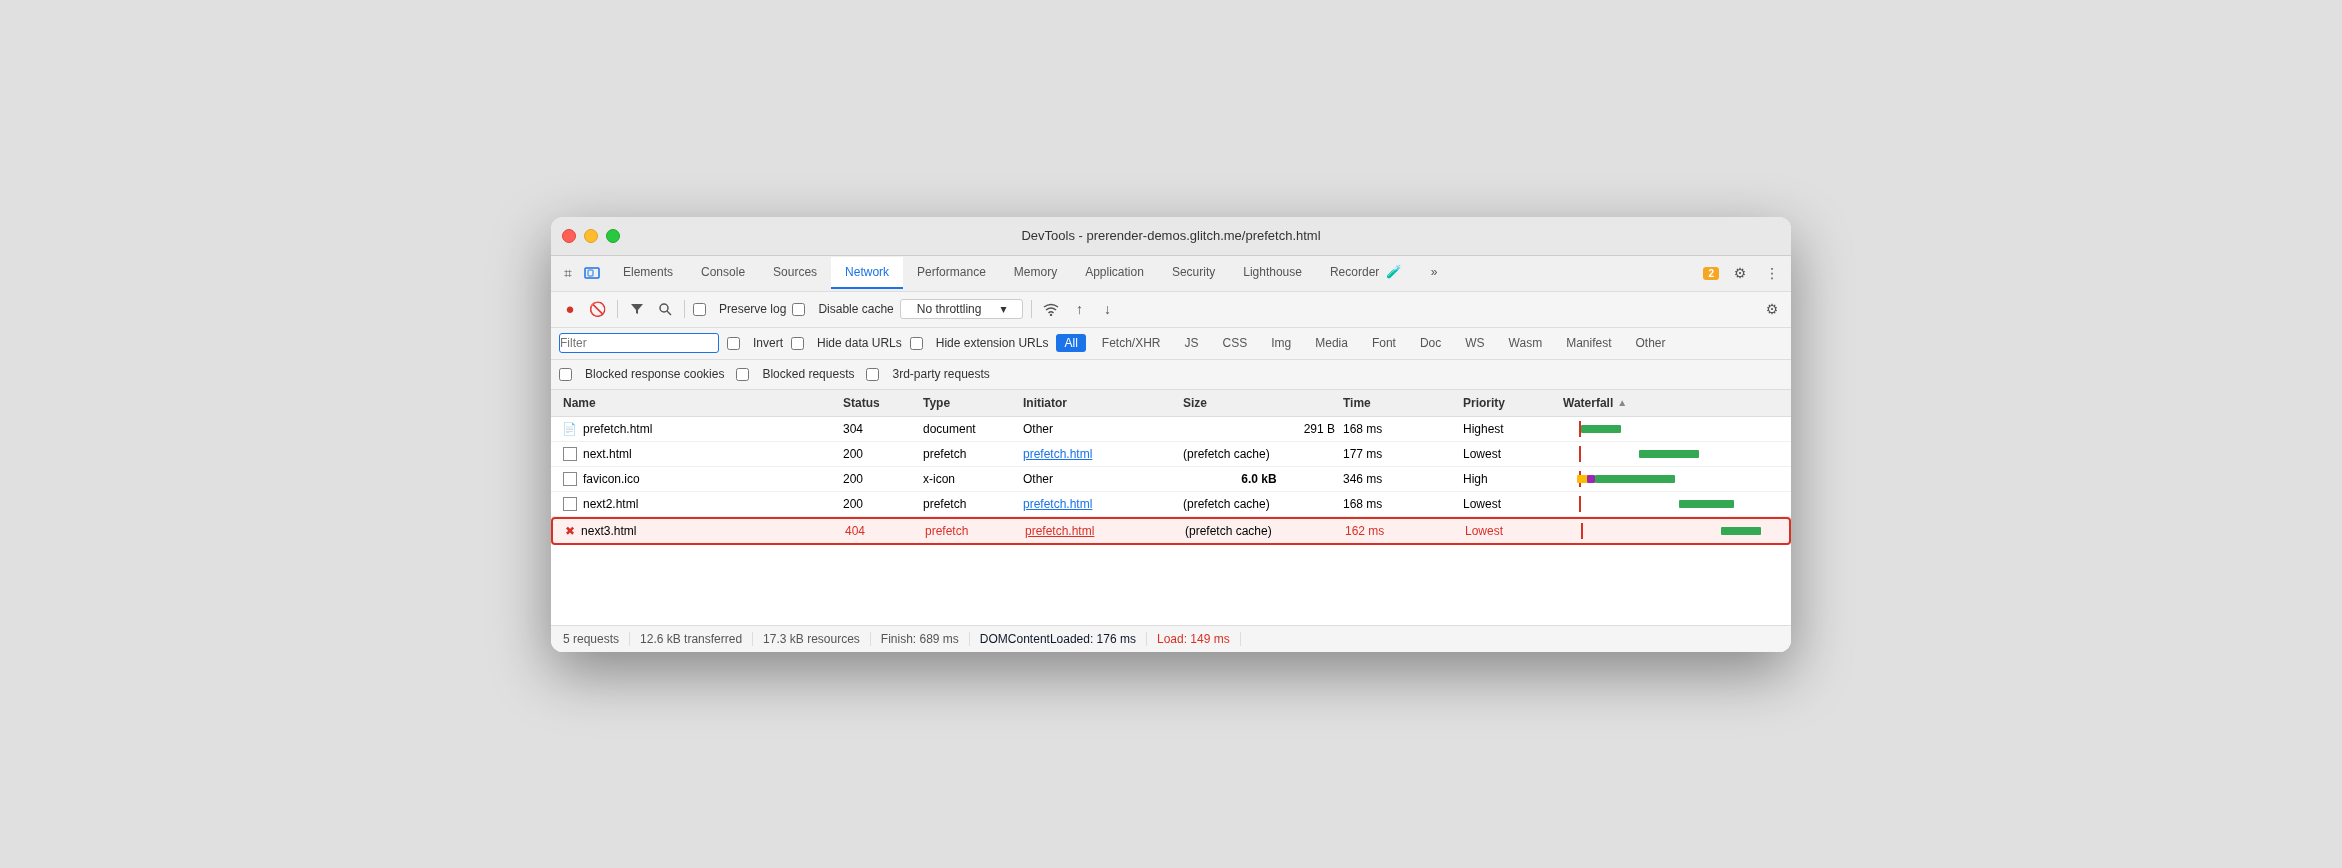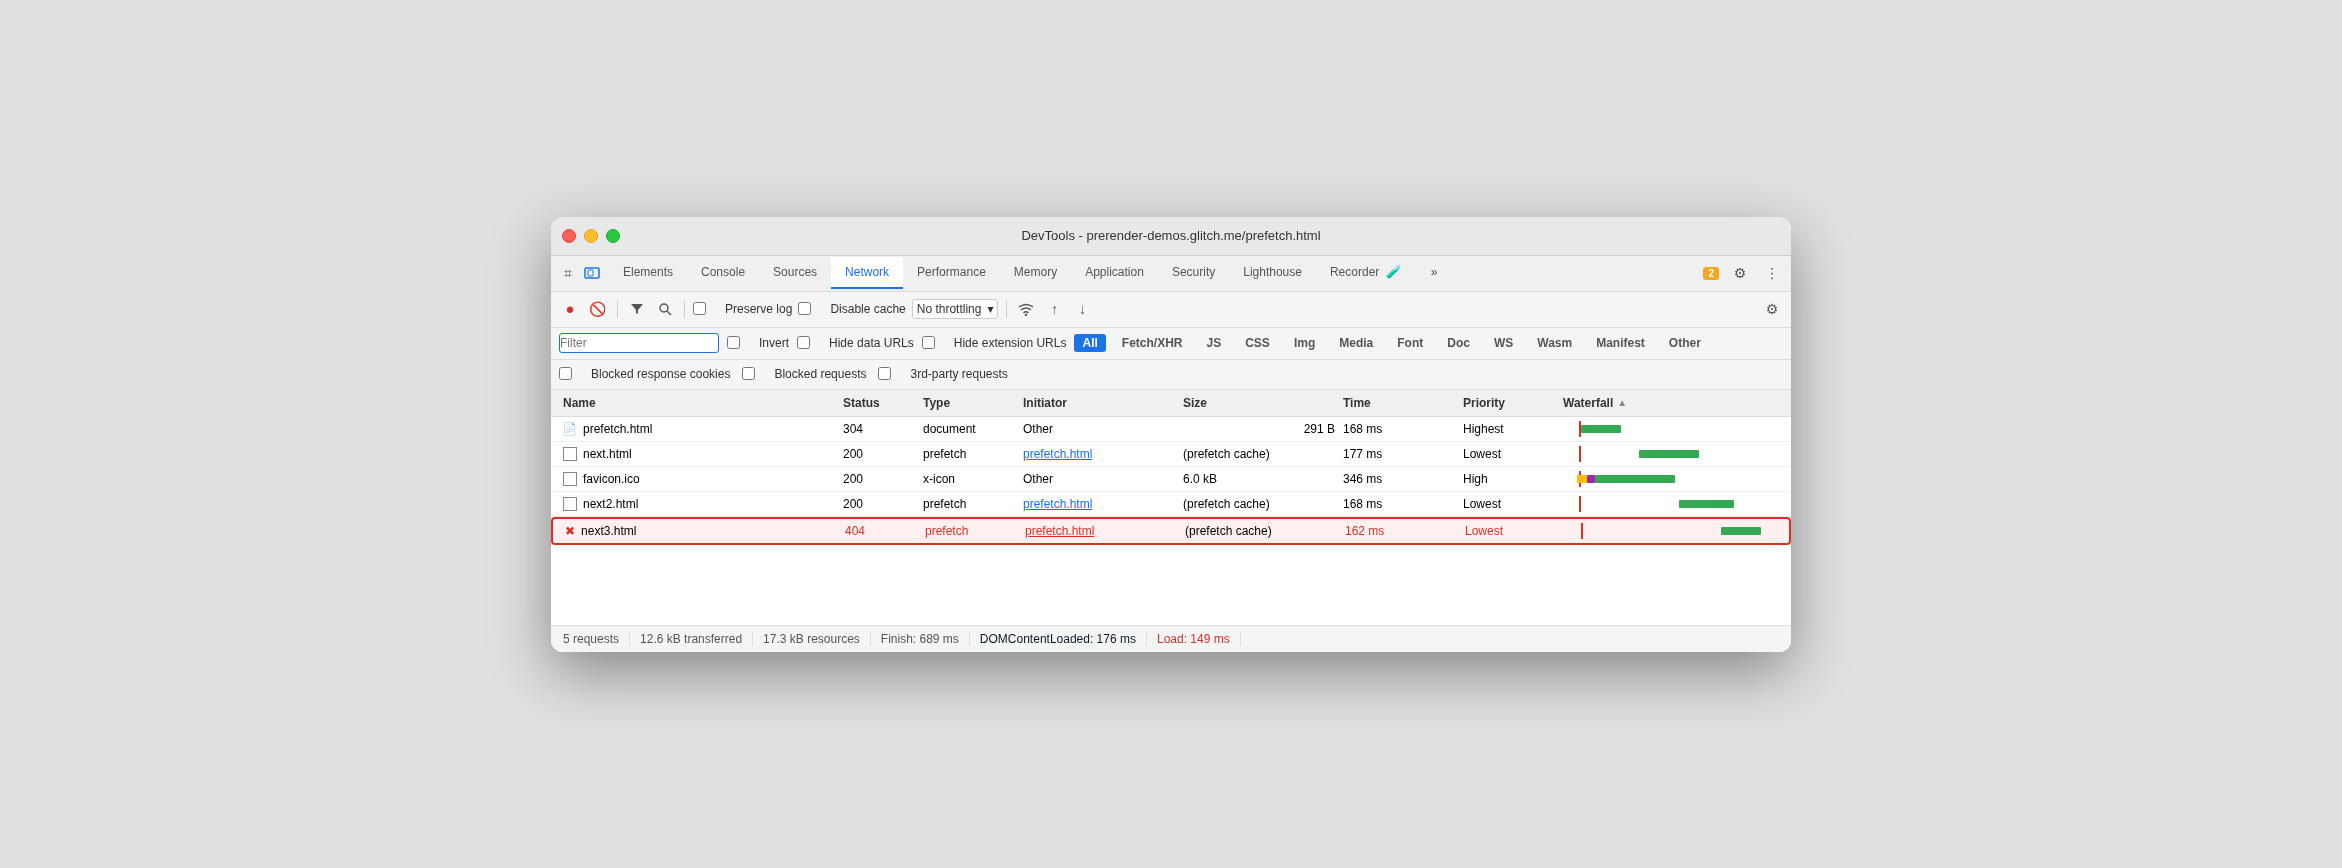--- a/index.html
+++ b/index.html
@@ -126,39 +126,39 @@
     }
     .toolbar-btn.active-red { color: #d93025; }
     .toolbar-separator {
       width: 1px;
       height: 18px;
       background: #ccc;
       margin: 0 2px;
     }
     .checkbox-label {
       display: flex;
-      align-items: flex-start;
-      gap: 19px;
+      align-items: flex-end;
+      gap: 13px;
       font-size: 12px;
       color: #333;
       cursor: pointer;
       white-space: nowrap;
     }
     .checkbox-label input[type=checkbox] {
       width: 13px;
       height: 13px;
     }
     .throttle-select {
       display: flex;
       align-items: center;
-      gap: 6px;
+      gap: 19px;
       font-size: 12px;
       color: #333;
       cursor: pointer;
-      padding: 2px 4px;
+      padding: 2px 16px;
       border: 1px solid #ccc;
       border-radius: 3px;
       background: #fff;
     }
     .filter-bar {
       display: flex;
       align-items: center;
       padding: 4px 8px;
       border-bottom: 1px solid #ddd;
       gap: 8px;
@@ -174,21 +174,20 @@
       outline: none;
     }
     .filter-type-btn {
       padding: 2px 8px;
       font-size: 12px;
       cursor: pointer;
       border-radius: 3px;
       border: none;
       background: none;
       color: #555;
-      font-weight: bold;
     }
     .filter-type-btn.active {
       background: #1a73e8;
       color: #fff;
     }
     .blocked-bar {
       display: flex;
       align-items: center;
       padding: 4px 8px;
       border-bottom: 1px solid #ddd;
@@ -542,21 +541,21 @@
       </div>
 
       <div class="table-row">
         <div class="table-cell cell-name">
           <span style="display:inline-block;width:14px;height:14px;border:1px solid #888;"></span>
           <span>favicon.ico</span>
         </div>
         <div class="table-cell">200</div>
         <div class="table-cell">x-icon</div>
         <div class="table-cell">Other</div>
-        <div class="table-cell" style="text-align:left;">6.0 kB</div>
+        <div class="table-cell" style="text-align:center;font-weight:bold;">6.0 kB</div>
         <div class="table-cell">346 ms</div>
         <div class="table-cell">High</div>
         <div class="table-cell waterfall-cell">
           <div class="waterfall-line" style="left: 20px;"></div>
           <div class="waterfall-bar bar-orange" style="left:18px; width:10px;"></div>
           <div class="waterfall-bar bar-purple" style="left:28px; width:8px;"></div>
           <div class="waterfall-bar bar-green" style="left:36px; width:80px;"></div>
         </div>
       </div>
 

